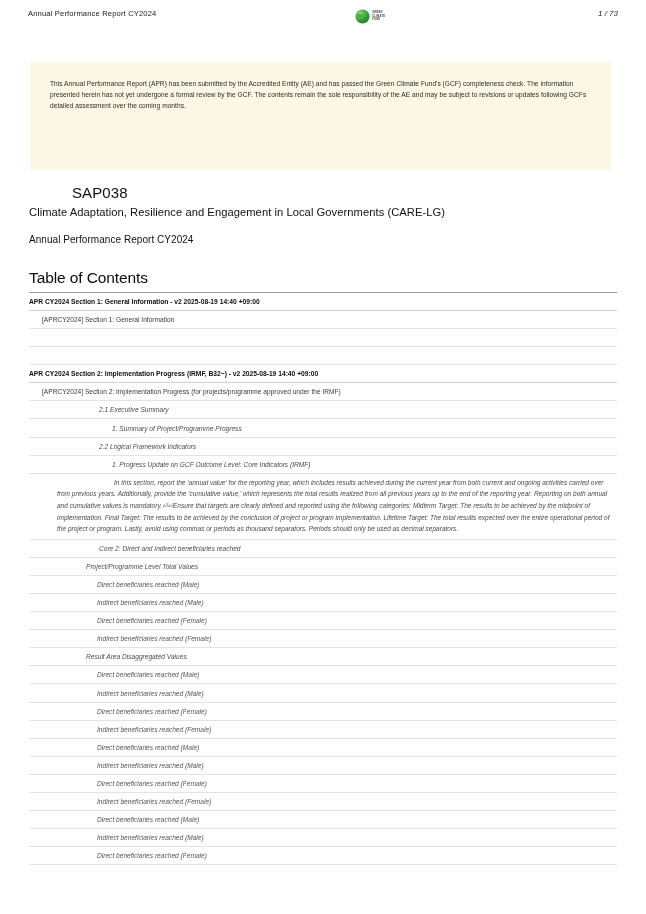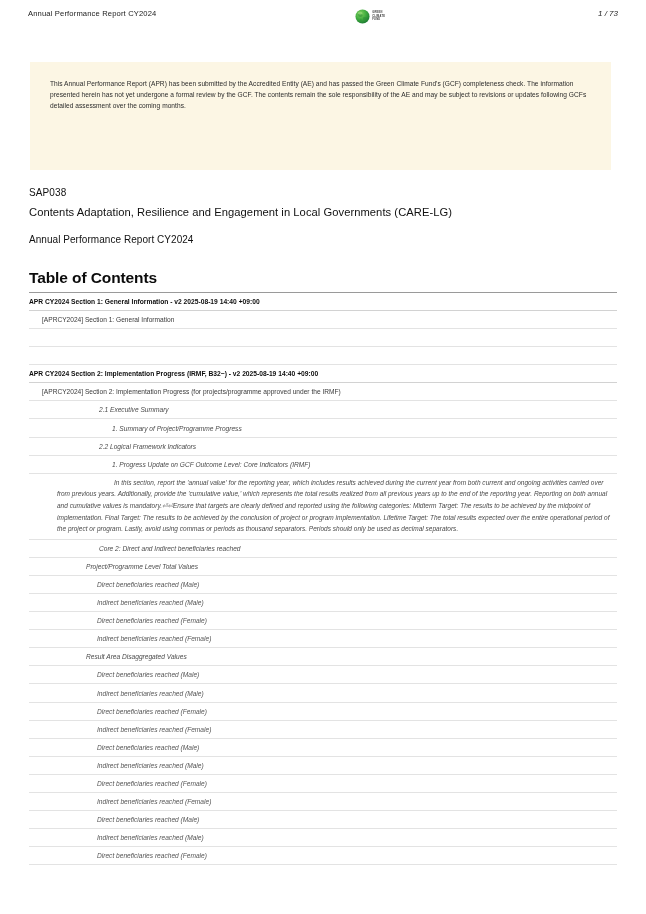--- a/index.html
+++ b/index.html
@@ -99,24 +99,25 @@
   }
 
   
   .title-block {
     position: absolute;
     left: 29px;
     top: 184px;
     width: 580px;
   }
   .doc-code {
-    font-size: 10px;
+    font-size: 15px;
     line-height: 18px;
     color: #111;
     letter-spacing: 0.1px;
+    margin-left: 43px;
   }
   .doc-name {
     font-size: 11.2px;
     line-height: 20px;
     color: #111;
     letter-spacing: 0.05px;
   }
   .doc-sub {
     font-size: 10px;
     line-height: 22px;
@@ -127,21 +128,21 @@
 
   
   .toc {
     position: absolute;
     left: 29px;
     top: 268px;
     width: 588px;
   }
   .toc-heading {
     font-size: 15.5px;
-    font-weight: bold;
+    font-weight: normal;
     color: #0b0b0b;
     letter-spacing: -0.1px;
     padding-bottom: 5px;
     line-height: 19px;
   }
   .toc-list {
     border-top: 1px solid #9a9a9a;
   }
   .toc-row {
     border-bottom: 1px solid #e3e3e3;
@@ -229,21 +230,21 @@
 
     <div class="header-pageno">1 / 73</div>
   </div>
 
   <div class="notice-box">
     <div class="notice-text">This Annual Performance Report (APR) has been submitted by the Accredited Entity (AE) and has passed the Green Climate Fund's (GCF) completeness check. The information presented herein has not yet undergone a formal review by the GCF. The contents remain the sole responsibility of the AE and may be subject to revisions or updates following GCFs detailed assessment over the coming months.</div>
   </div>
 
   <div class="title-block">
     <div class="doc-code">SAP038</div>
-    <div class="doc-name">Contents Adaptation, Resilience and Engagement in Local Governments (CARE-LG)</div>
+    <div class="doc-name">Climate Adaptation, Resilience and Engagement in Local Governments (CARE-LG)</div>
     <div class="doc-sub">Annual Performance Report CY2024</div>
   </div>
 
   <div class="toc">
     <div class="toc-heading">Table of Contents</div>
     <div class="toc-list" id="toc-list">
         <div class="toc-row lvl-section">
           <span class="label">APR CY2024 Section 1: General Information - v2 2025-08-19 14:40 +09:00</span>
         </div>
         <div class="toc-row lvl-1">

